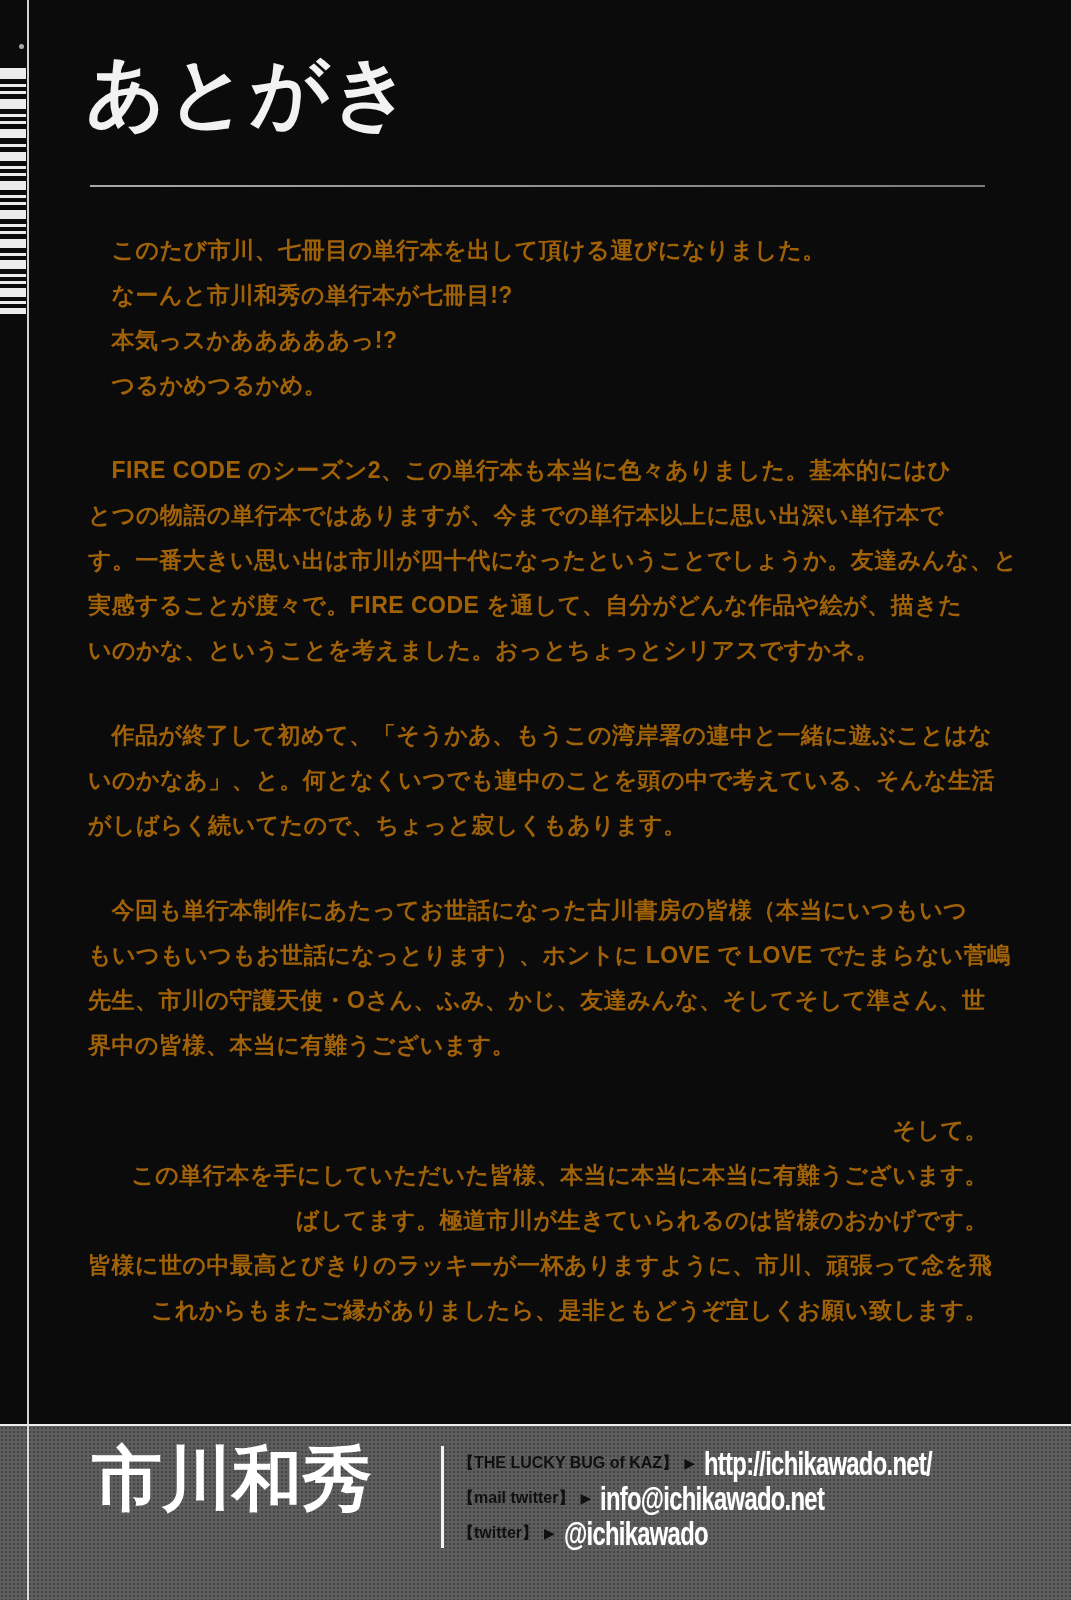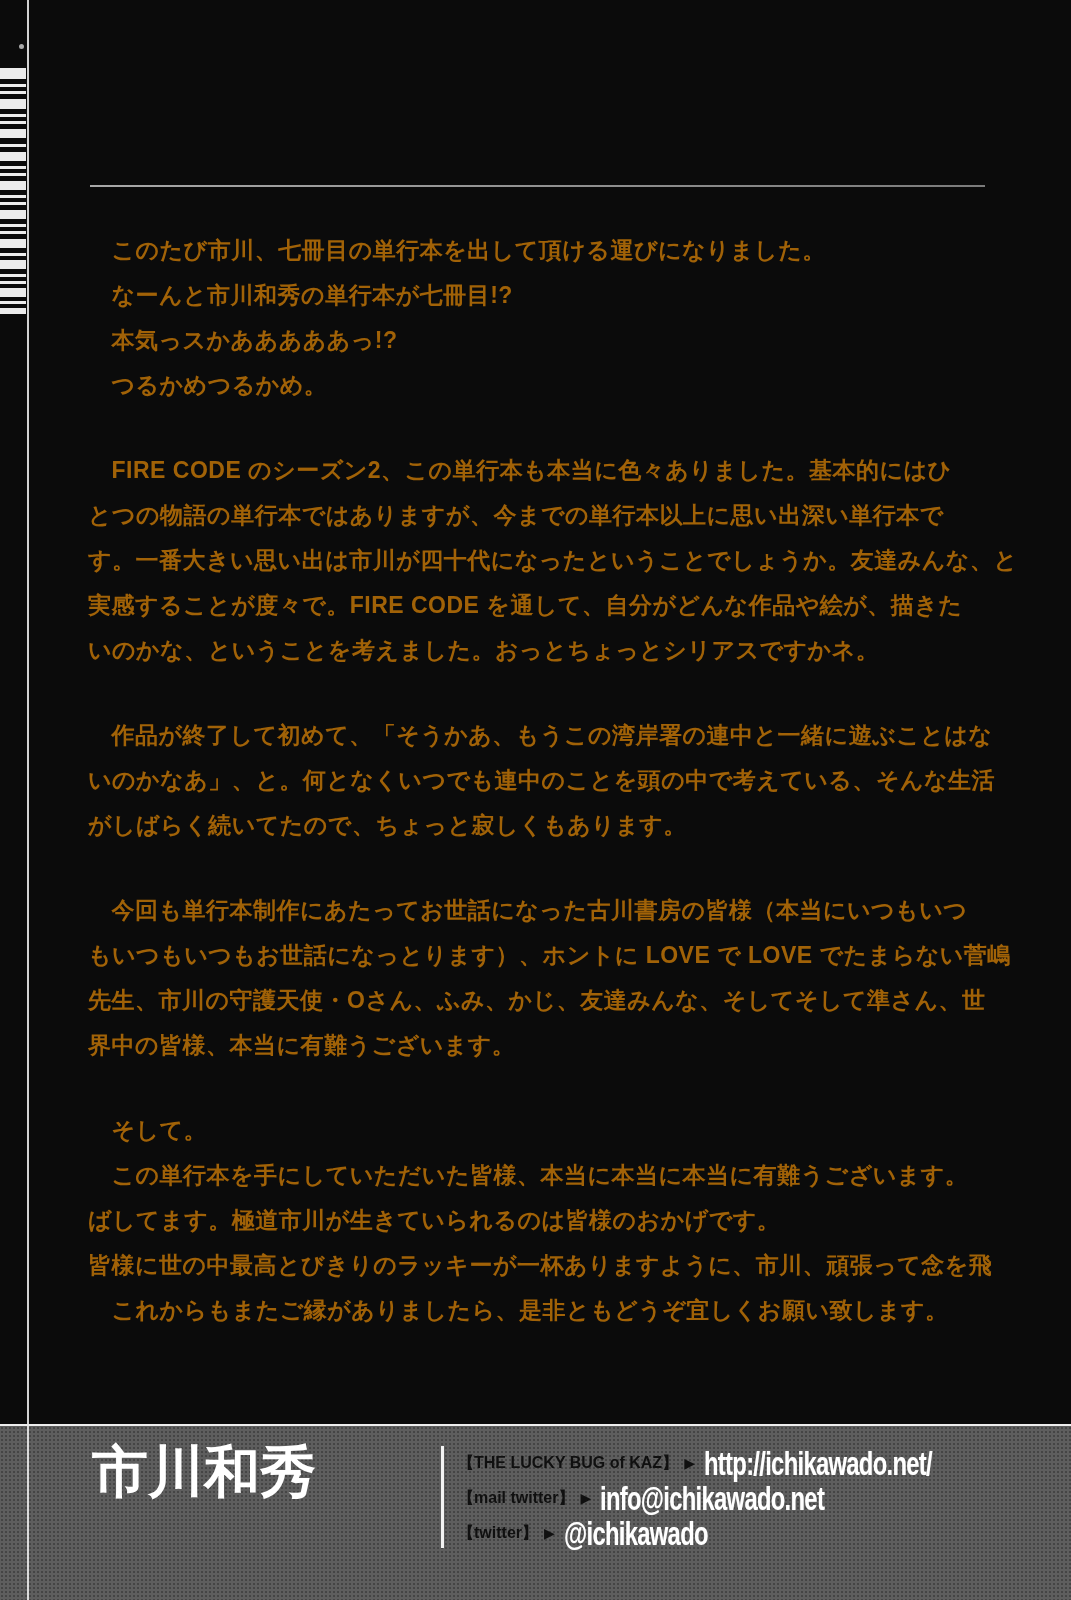--- a/index.html
+++ b/index.html
@@ -30,39 +30,39 @@
   .title-rule{
     position:absolute;left:90px;top:185px;width:895px;height:2px;
     background:linear-gradient(to right,#c4c4c4,#8f8f8f);
     opacity:.85;
   }
   
   .text-flow{
     position:absolute;left:88px;top:228px;width:900px;
   }
   .para{margin:0 0 40px 0;}
-  .para:last-child{margin-bottom:0;}
+  .para:last-child{margin-bottom:0;text-align:right;}
   .tl{
     font-size:23px;line-height:45px;height:45px;
     font-weight:600;color:#a16207;white-space:pre;
     letter-spacing:.5px;
   }
   
   .footer{
     position:absolute;left:0;top:1424px;width:1071px;height:176px;
     background-color:#5e5e5e;
     background-image:radial-gradient(rgba(18,18,18,.33) 1px, transparent 1.4px);
     background-size:4px 4px;
     border-top:2px solid #ededed;
     z-index:3;
   }
   .author-name{
     position:absolute;left:92px;top:14px;
     font-family:"Liberation Serif","DejaVu Serif",serif;
-    font-weight:bold;font-size:56px;line-height:1.15;
+    font-weight:bold;font-size:70px;line-height:1.15;
     color:#ffffff;letter-spacing:0;margin:0;
   }
   .footer-divider{
     position:absolute;left:441px;top:20px;width:3px;height:102px;
     background:#f2f2f2;
   }
   .links{
     position:absolute;left:458px;top:20px;
     display:flex;flex-direction:column;gap:1px;
   }
@@ -111,20 +111,21 @@
       <rect x="0" y="192" width="26" height="9"></rect>
       <rect x="0" y="206" width="26" height="3"></rect>
       <rect x="0" y="213" width="26" height="3"></rect>
       <rect x="0" y="220" width="26" height="9"></rect>
       <rect x="0" y="233" width="26" height="3"></rect>
       <rect x="0" y="240" width="26" height="6"></rect>
     </g>
   </svg>
   <div class="dust-dot"></div>
 
+  <h1 class="page-title">あとがき</h1>
   <div class="title-rule"></div>
 
   <div class="text-flow">
 
     <div class="para">
       <div class="tl">　このたび市川、七冊目の単行本を出して頂ける運びになりました。</div>
       <div class="tl">　なーんと市川和秀の単行本が七冊目!?</div>
       <div class="tl">　本気っスかあああああっ!?</div>
       <div class="tl">　つるかめつるかめ。</div>
     </div>

